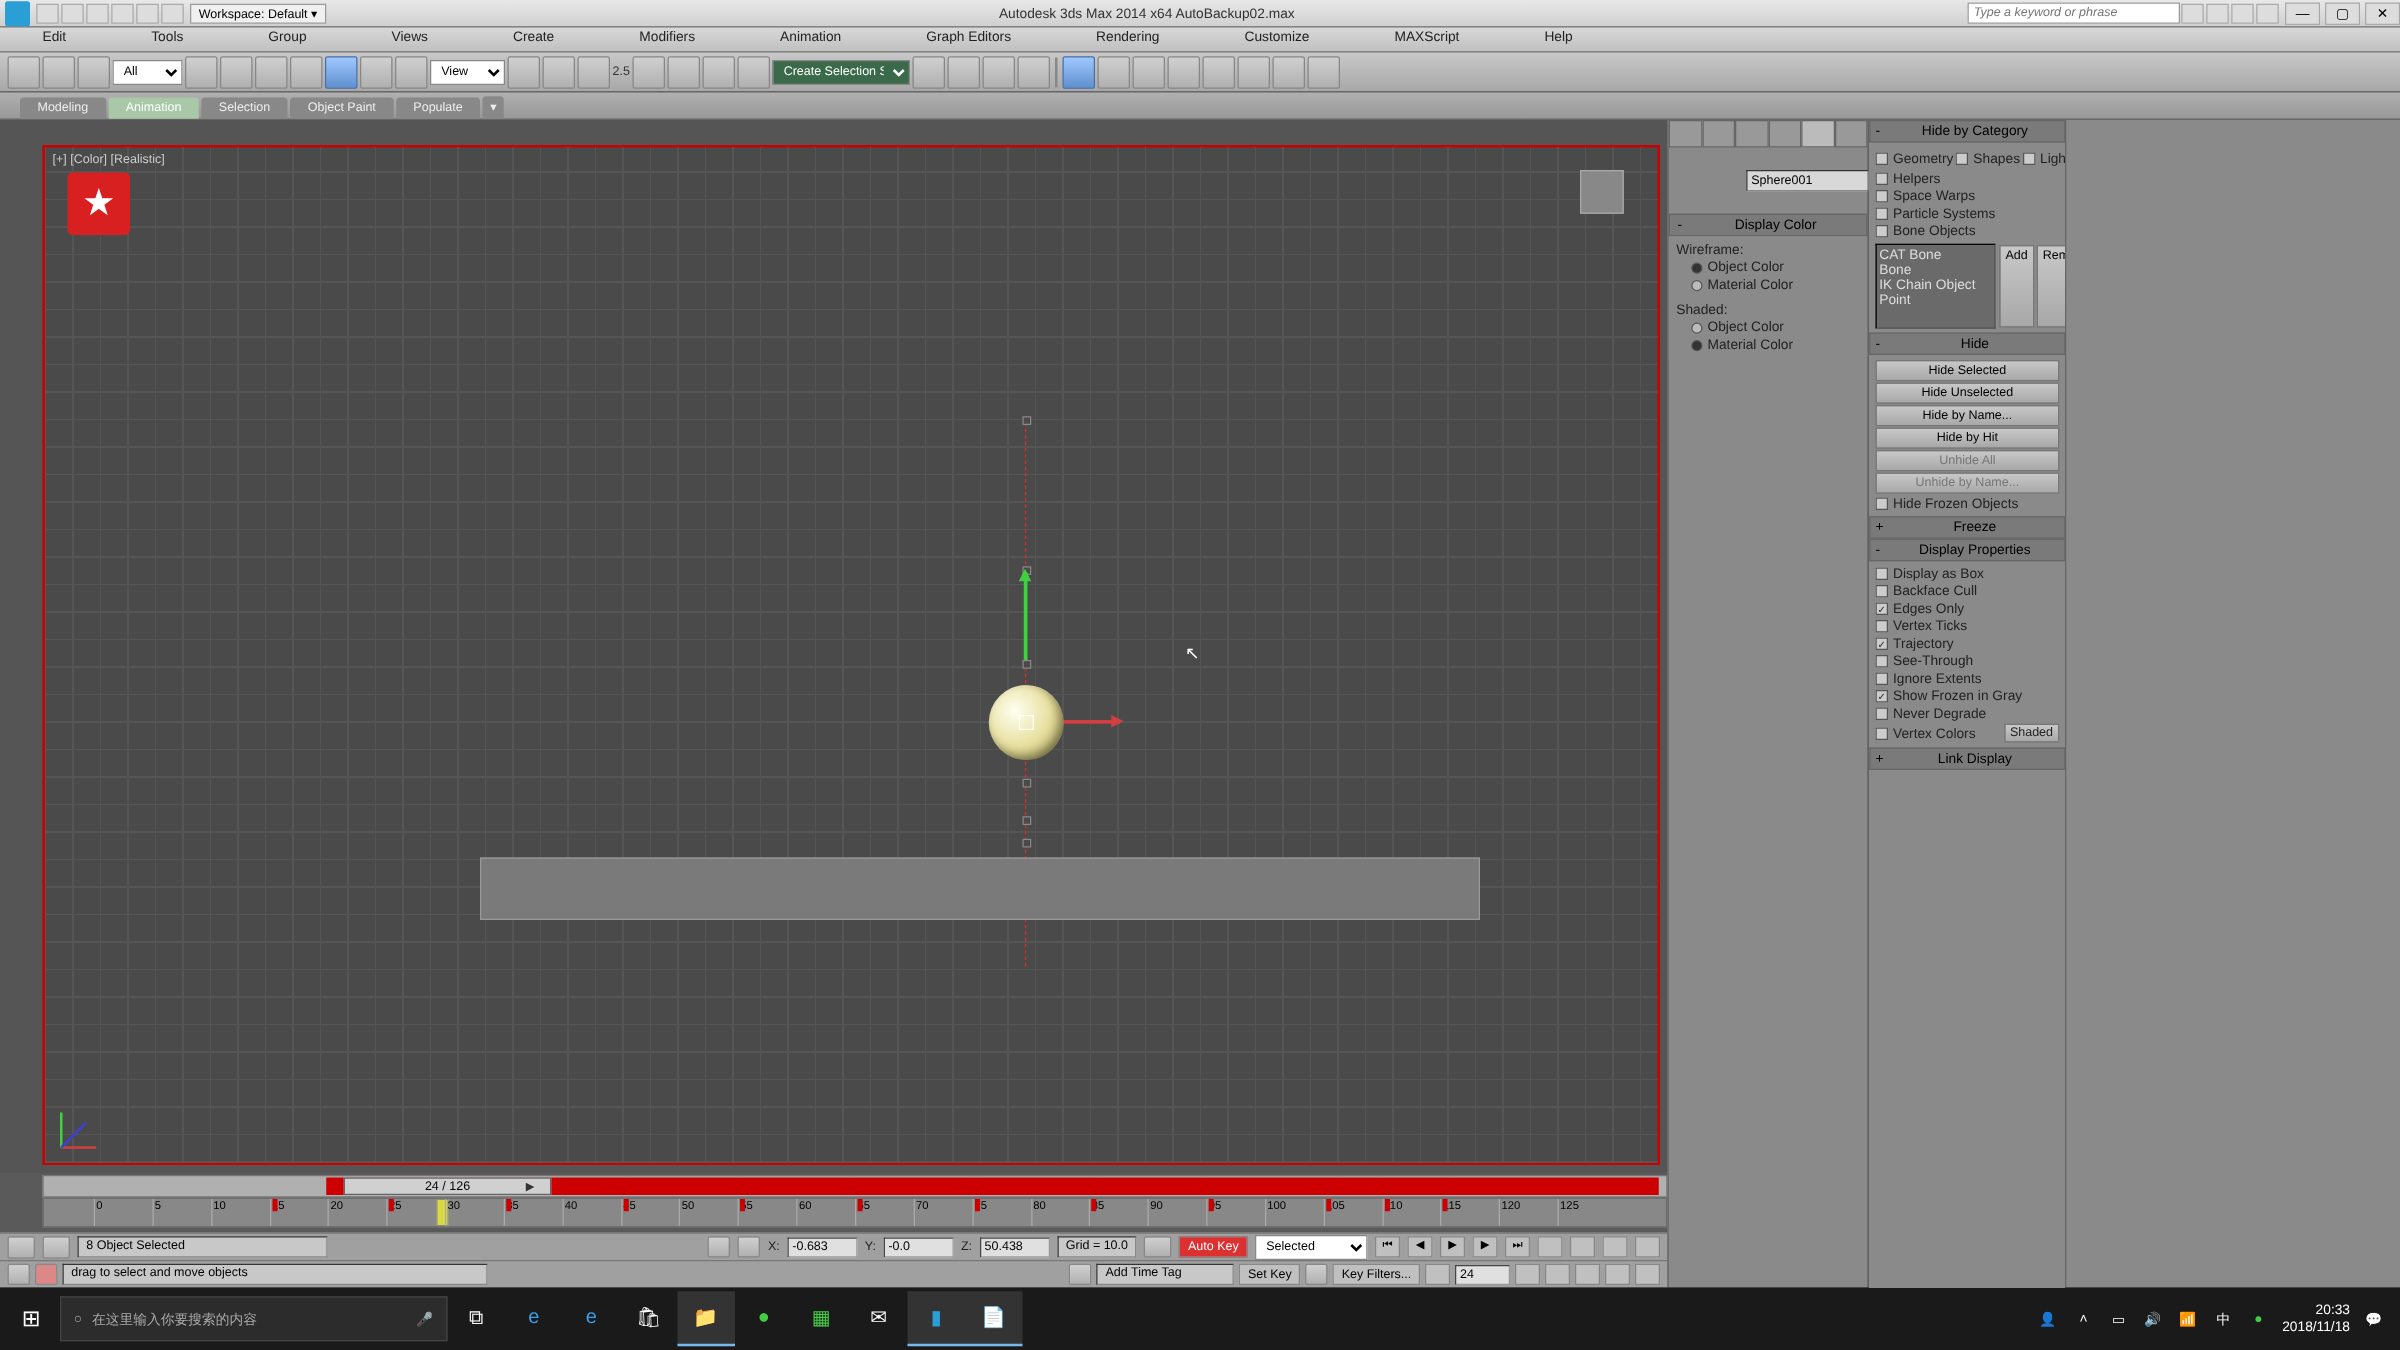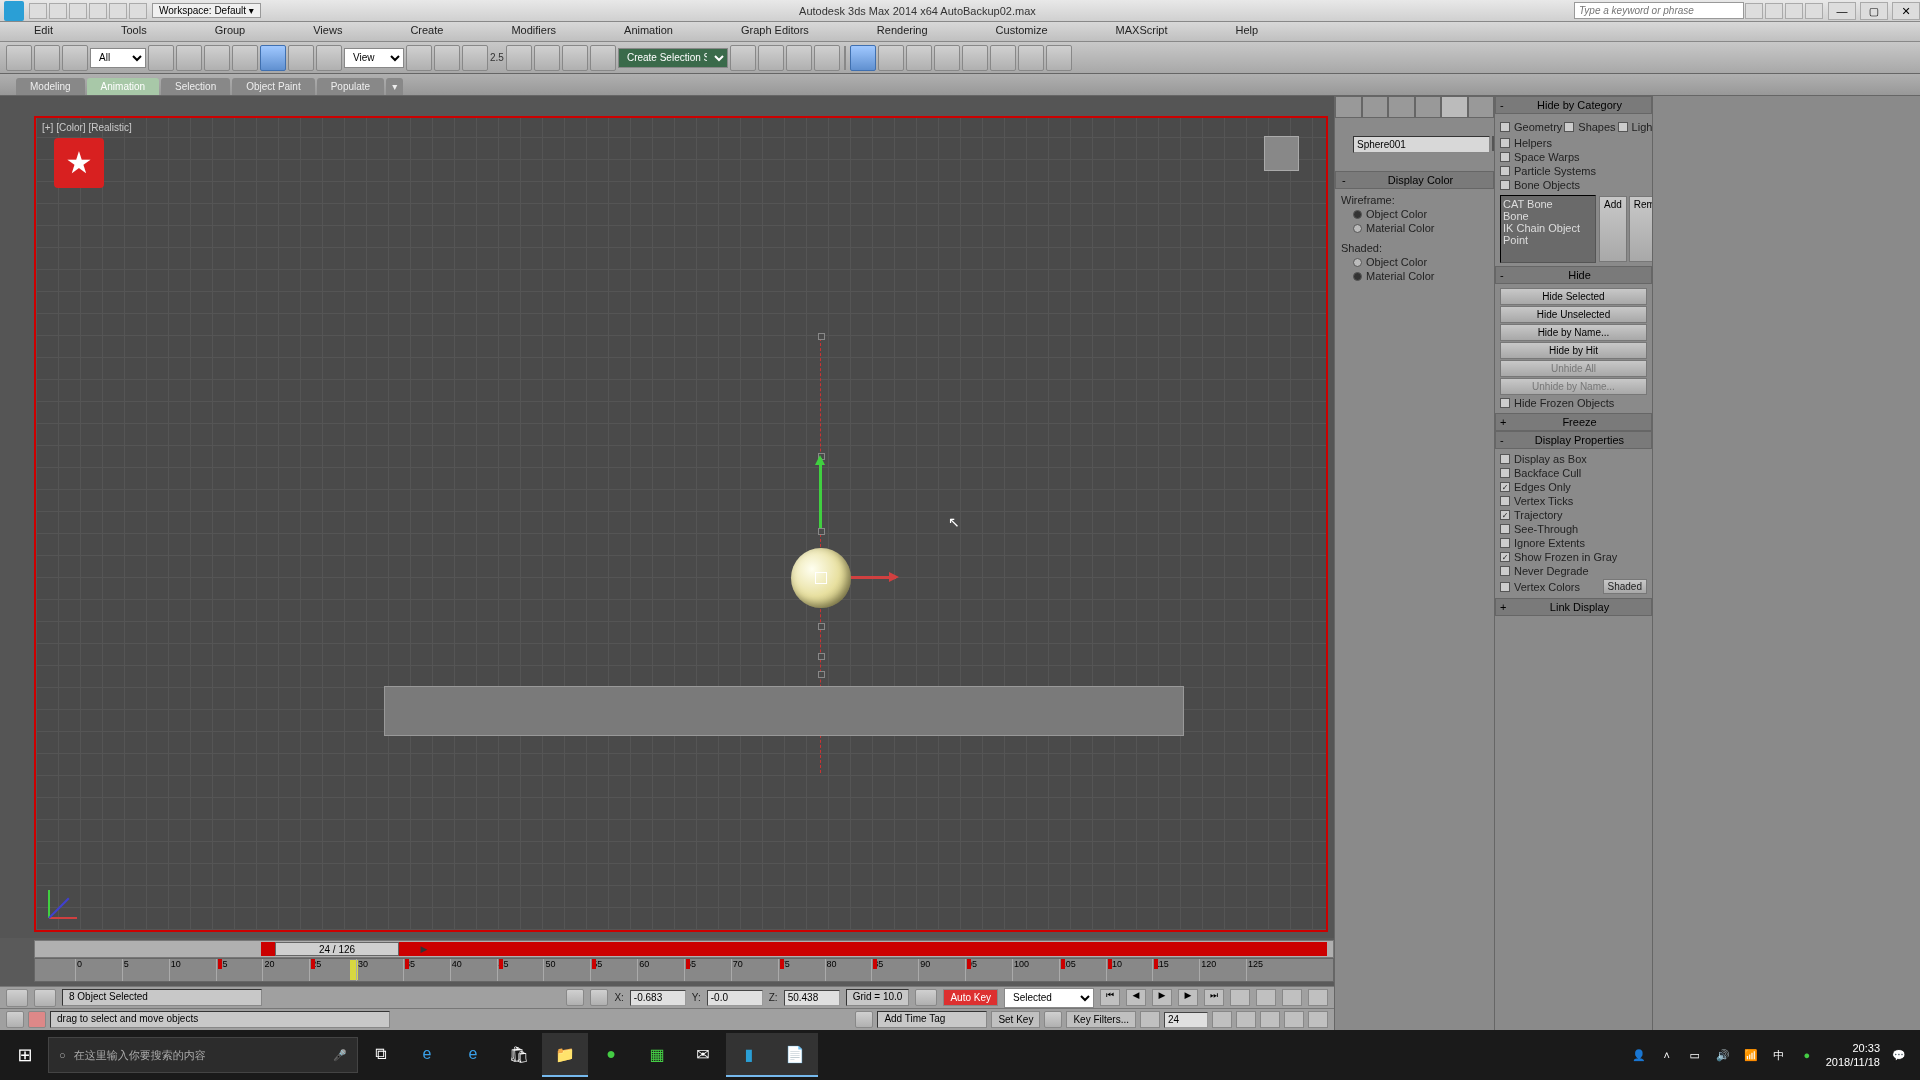--- a/index.html
+++ b/index.html
@@ -60,21 +60,21 @@
 .sphere-sel { position: absolute; width: 12px; height: 12px; border: 1px solid #fff; top: 24px; left: 24px; }
 .axis-tripod { position: absolute; bottom: 12px; left: 12px; width: 40px; height: 40px; }
 .axis-tripod .ax { position: absolute; bottom: 0; left: 0; width: 2px; height: 28px; transform-origin: bottom; }
 .cursor-arrow { position: absolute; left: 912px; top: 396px; width: 12px; height: 16px; }
 .cursor-arrow::before { content: "↖"; color: #fff; font-size: 14px; }
 
 
 .timeline-wrap { position: absolute; left: 34px; right: 586px; bottom: 96px; height: 44px; }
 .time-slider { height: 18px; background: #b0b0b0; border: 1px solid #777; position: relative; display: flex; align-items: center; }
 .slider-track { position: absolute; left: 226px; right: 6px; height: 14px; background: #cc0000; }
-.slider-thumb { position: absolute; width: 124px; height: 14px; background: #d0d0d0; border: 1px solid #666; text-align: center; font-size: 10px; line-height: 13px; left: 240px; }
+.slider-thumb { position: absolute; width: 166px; height: 14px; background: #d0d0d0; border: 1px solid #666; text-align: center; font-size: 10px; line-height: 13px; left: 240px; }
 .slider-arrow { width: 14px; text-align: center; font-size: 9px; color: #333; }
 .time-ruler { height: 24px; background: #888; border: 1px solid #666; position: relative; overflow: hidden; }
 .ruler-ticks { position: absolute; inset: 0; display: flex; align-items: flex-end; padding: 0 40px; }
 .ruler-tick { flex: 1; height: 100%; border-left: 1px solid #aaa; font-size: 9px; color: #000; text-align: left; padding-left: 1px; position: relative; }
 .ruler-key { width: 4px; height: 10px; background: #cc0000; position: absolute; top: 0; }
 .ruler-scrub { position: absolute; top: 0; bottom: 0; width: 10px; background: #d8d840; border: 1px solid #888; }
 
 
 .status-1 { position: absolute; bottom: 72px; left: 0; right: 586px; height: 22px; background: #a0a0a0; display: flex; align-items: center; gap: 6px; padding: 0 6px; border-top: 1px solid #777; }
 .status-2 { position: absolute; bottom: 50px; left: 0; right: 586px; height: 22px; background: #a0a0a0; display: flex; align-items: center; gap: 4px; padding: 0 6px; border-top: 1px solid #777; margin-top: 13px; }
@@ -82,21 +82,21 @@
 .coord-label { font-size: 10px; color: #222; }
 .coord-input { width: 56px; height: 16px; background: #e0e0e0; border: 1px inset #999; font-size: 10px; padding: 0 3px; }
 .anim-btn { height: 17px; padding: 0 6px; background: #c0c0c0; border: 1px solid #888; font-size: 10px; }
 .anim-btn.red { background: #dd3030; color: #fff; }
 .play-btn { width: 20px; height: 17px; background: #c0c0c0; border: 1px solid #888; font-size: 9px; text-align: center; }
 
 
 .cmd-panel { position: absolute; top: 96px; right: 426px; bottom: 50px; width: 160px; background: #8a8a8a; border-left: 1px solid #666; display: flex; flex-direction: column; }
 .cmd-tabs { height: 22px; display: flex; background: #7a7a7a; }
 .cmd-tab { flex: 1; border: 1px solid #666; background: #999; }
-.cmd-name-row { display: flex; padding: 18px; gap: 2px; }
+.cmd-name-row { display: flex; padding: 18px; gap: 2px; margin-left: 44px; }
 .cmd-name { flex: 1; background: #d8d8d8; border: 1px inset #888; height: 17px; font-size: 10px; padding-left: 3px; }
 .color-swatch { width: 15px; height: 15px; background: #f4f090; border: 1px solid #555; }
 .rollout-header { background: #7a7a7a; padding: 2px 6px; font-size: 10px; border: 1px solid #666; display: flex; }
 .rollout-header .rh-sign { width: 12px; }
 .rollout-body { background: #8a8a8a; padding: 4px 6px; font-size: 10px; }
 .opt-row { display: flex; align-items: center; gap: 4px; font-size: 10px; color: #222; padding: 1px 0; }
 .radio-dot { width: 9px; height: 9px; border-radius: 50%; border: 1px solid #555; background: #bbb; }
 .radio-dot.on { background: #333; }
 
 

